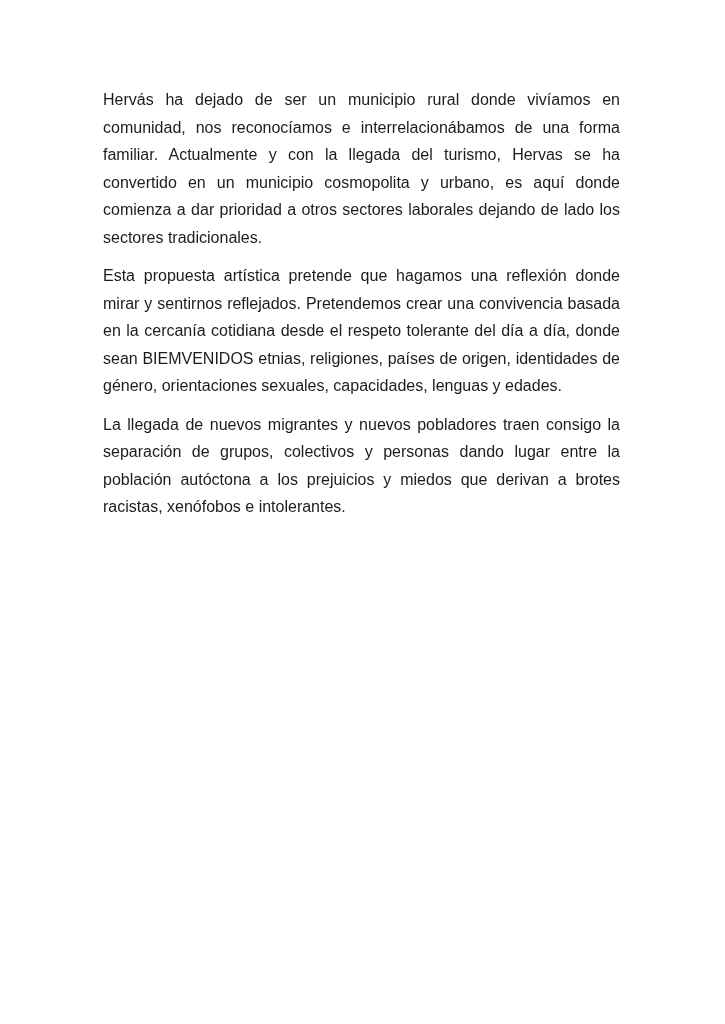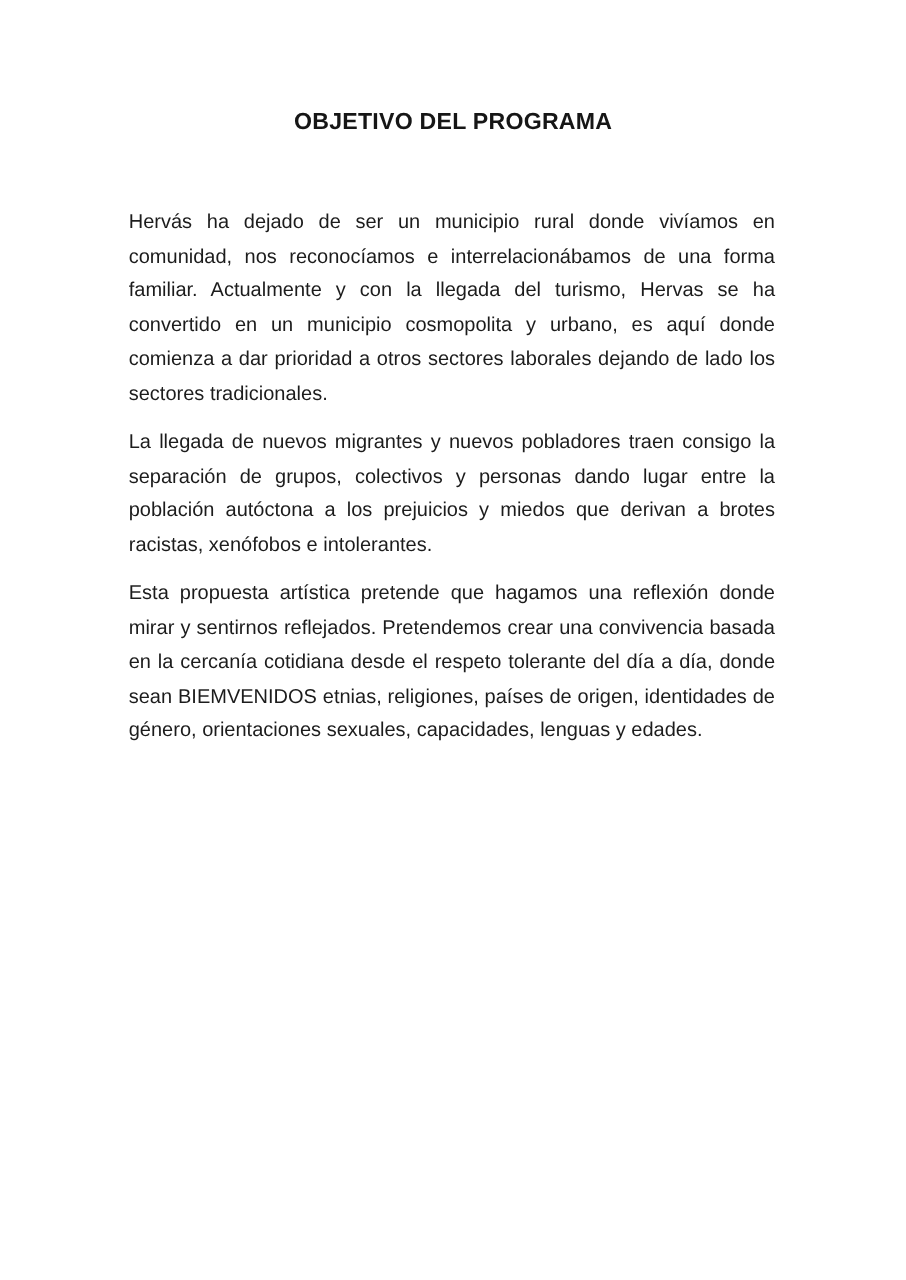--- a/index.html
+++ b/index.html
@@ -37,20 +37,19 @@
     color: #1c1c1c;
   }
   .doc-paragraph:last-child {
     margin-bottom: 0;
   }
 </style>
 </head>
 <body>
 
 <div class="page">
-  <h1 class="doc-title">OBJETIVO DEL PROGRAMA</h1>
 
   <p class="doc-paragraph">Hervás ha dejado de ser un municipio rural donde vivíamos en comunidad, nos reconocíamos e interrelacionábamos de una forma familiar. Actualmente y con la llegada del turismo, Hervas se ha convertido en un municipio cosmopolita y urbano, es aquí donde comienza a dar prioridad a otros sectores laborales dejando de lado los sectores tradicionales.</p>
 
+  <p class="doc-paragraph">Esta propuesta artística pretende que hagamos una reflexión donde mirar y sentirnos reflejados. Pretendemos crear una convivencia basada en la cercanía cotidiana desde el respeto tolerante del día a día, donde sean BIEMVENIDOS etnias, religiones, países de origen, identidades de género, orientaciones sexuales, capacidades, lenguas y edades.</p>
+
   <p class="doc-paragraph">La llegada de nuevos migrantes y nuevos pobladores traen consigo la separación de grupos, colectivos y personas dando lugar entre la población autóctona a los prejuicios y miedos que derivan a brotes racistas, xenófobos e intolerantes.</p>
-
-  <p class="doc-paragraph">Esta propuesta artística pretende que hagamos una reflexión donde mirar y sentirnos reflejados. Pretendemos crear una convivencia basada en la cercanía cotidiana desde el respeto tolerante del día a día, donde sean BIEMVENIDOS etnias, religiones, países de origen, identidades de género, orientaciones sexuales, capacidades, lenguas y edades.</p>
 </div>
 
 </body></html>

